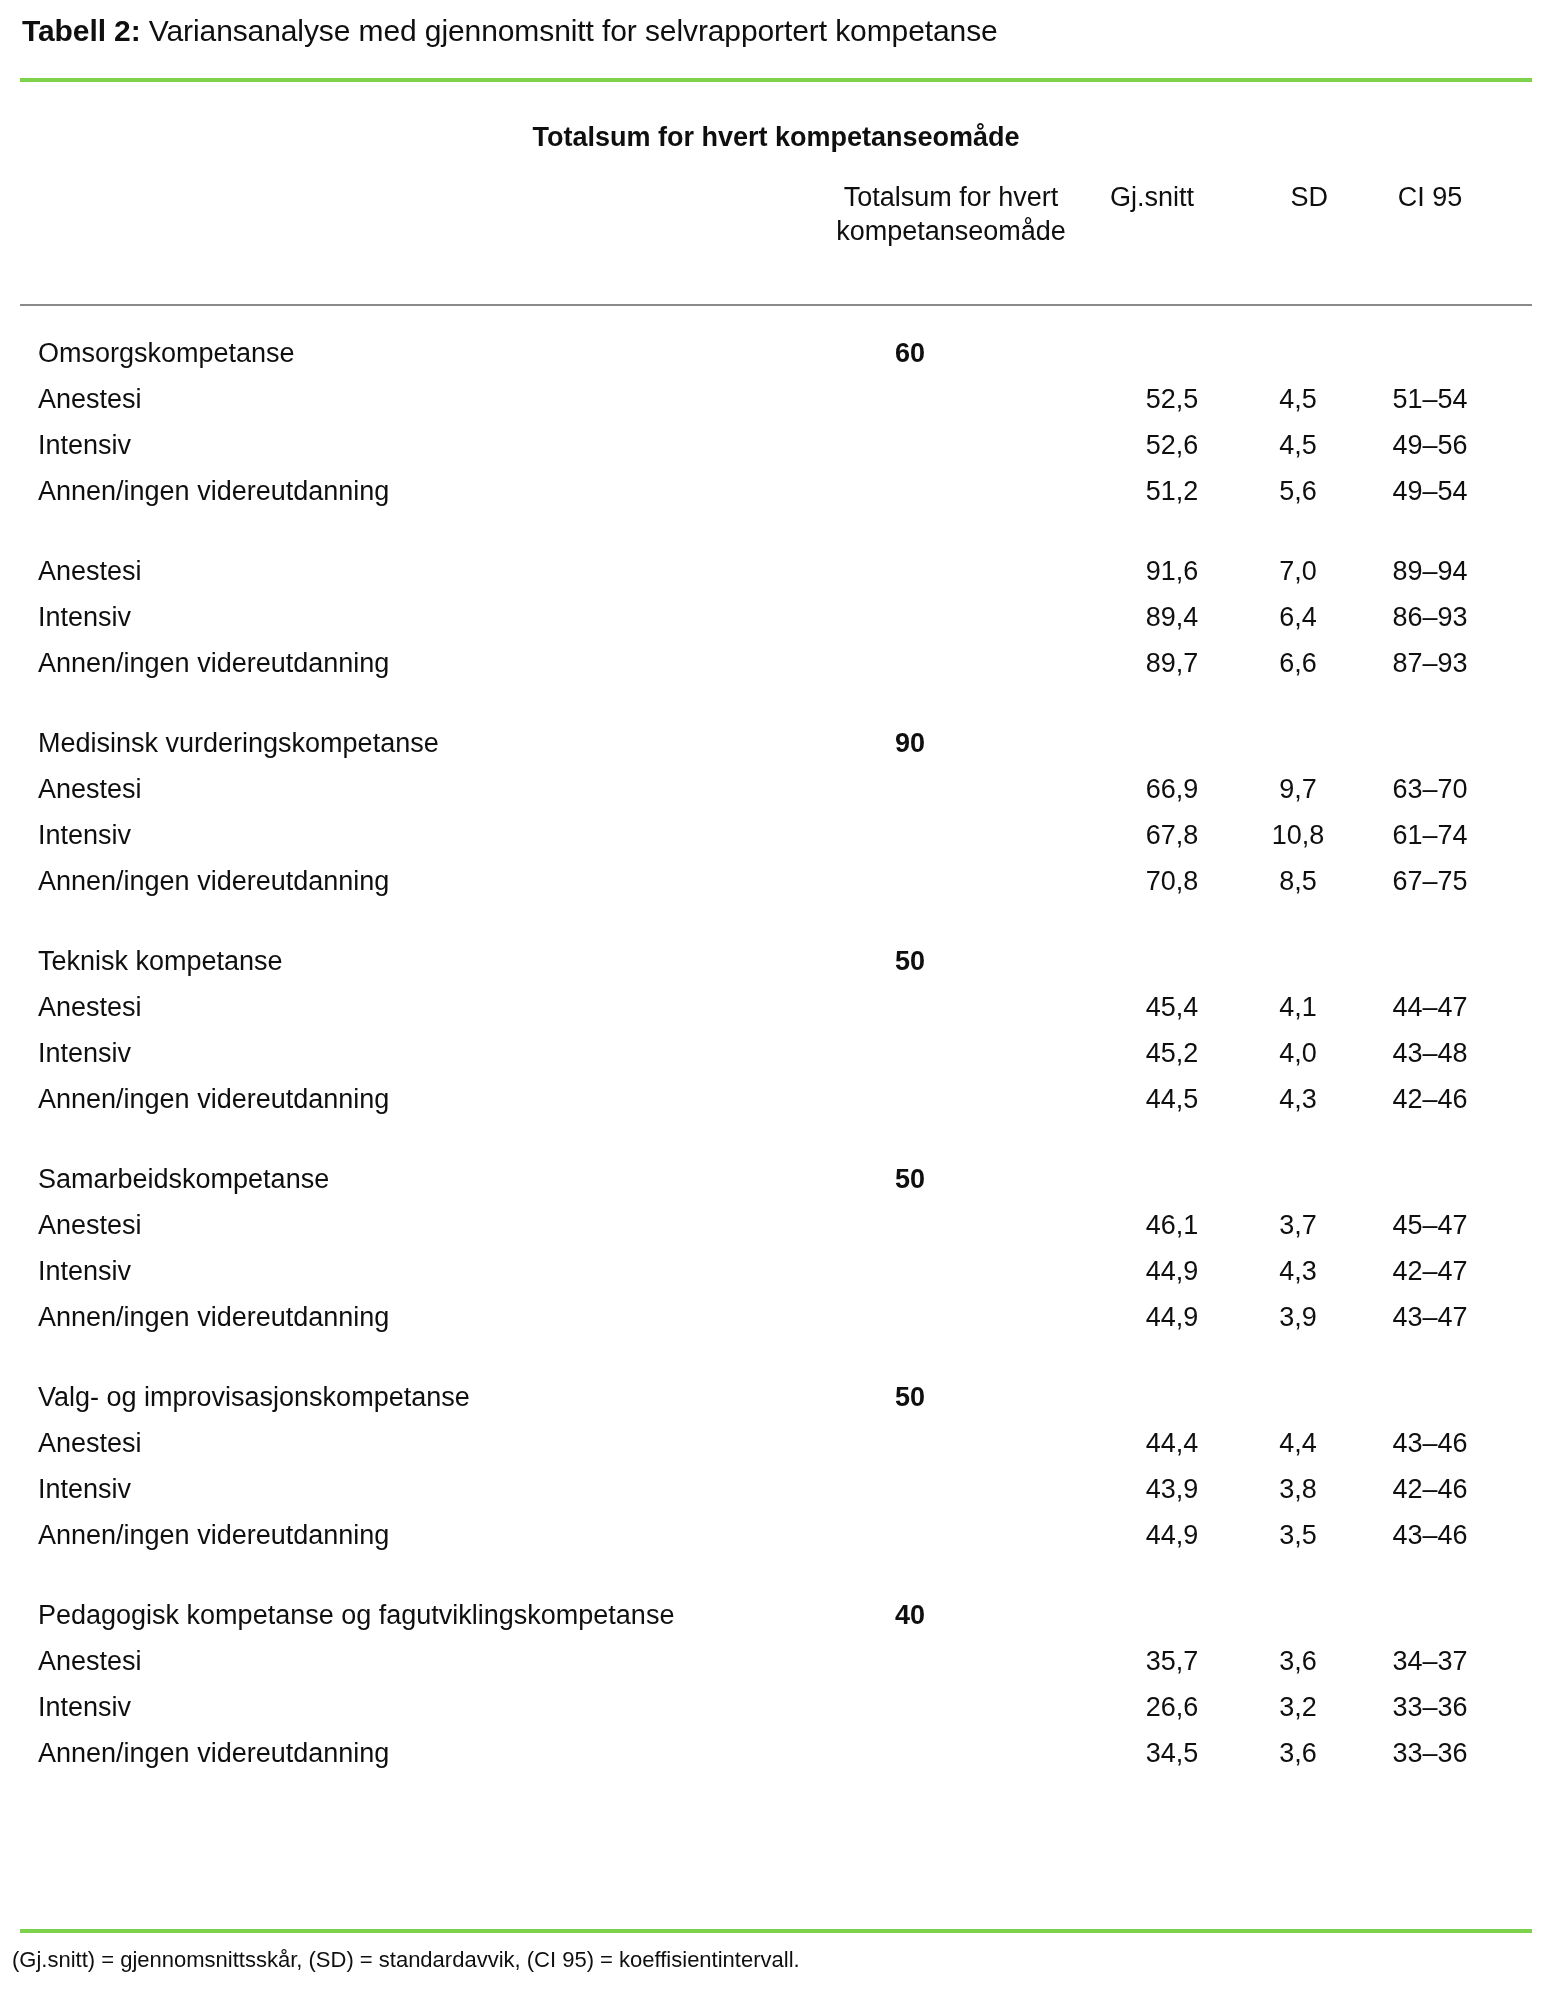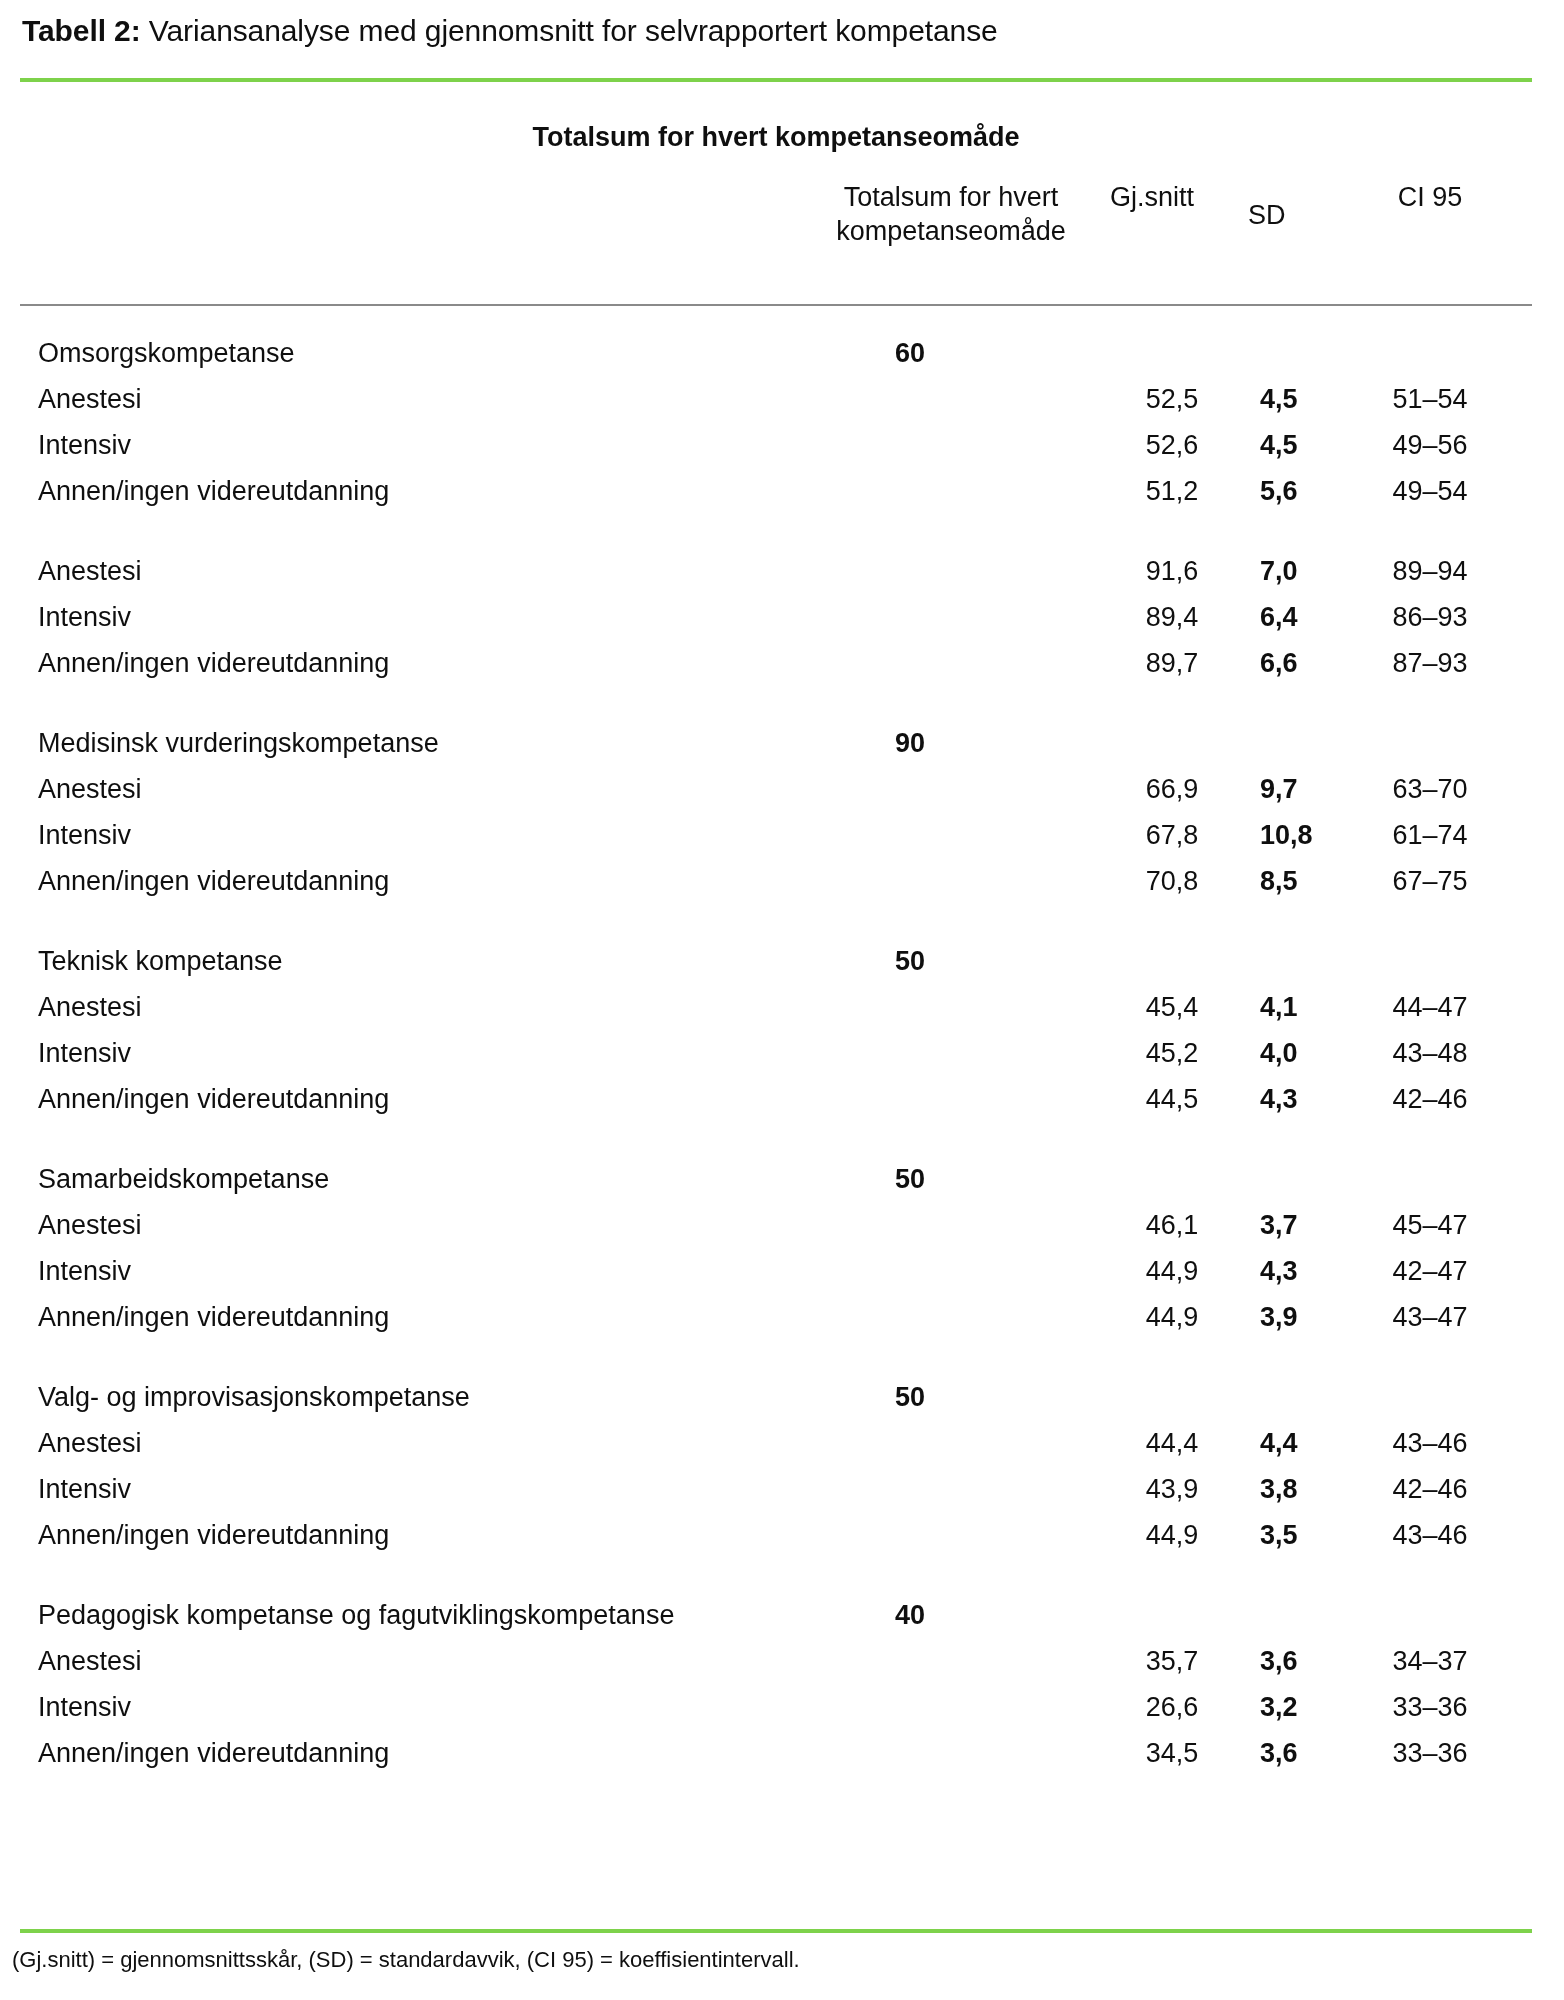--- a/index.html
+++ b/index.html
@@ -98,22 +98,21 @@
     text-align: center;
   }
   .ch-mean {
     left: 1110px;
     width: 120px;
     text-align: left;
   }
   .ch-sd {
     left: 1248px;
     width: 80px;
-    text-align: left;
-    margin-top: 18px;
+    text-align: right;
   }
   .ch-ci {
     left: 1360px;
     width: 140px;
     text-align: center;
   }
 
   
   .tbody {
     position: absolute;
@@ -148,22 +147,21 @@
     font-weight: bold;
   }
   .c-mean {
     left: 1110px;
     width: 100px;
     text-align: center;
   }
   .c-sd {
     left: 1248px;
     width: 76px;
-    text-align: left;
-    font-weight: bold;
+    text-align: center;
   }
   .c-ci {
     left: 1348px;
     width: 140px;
     text-align: center;
   }
 
   
   .footnote {
     position: absolute;

